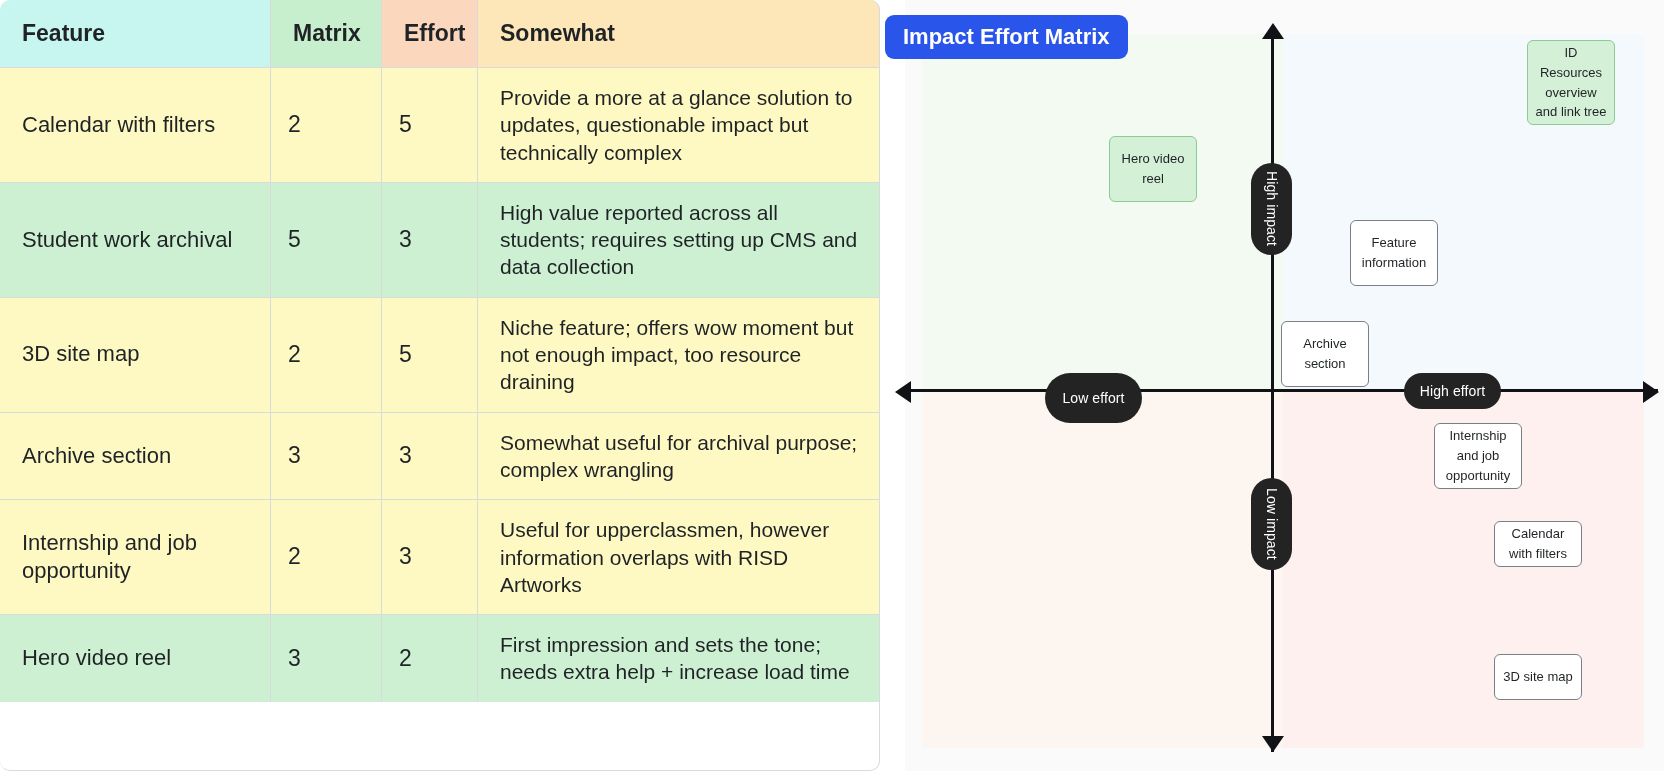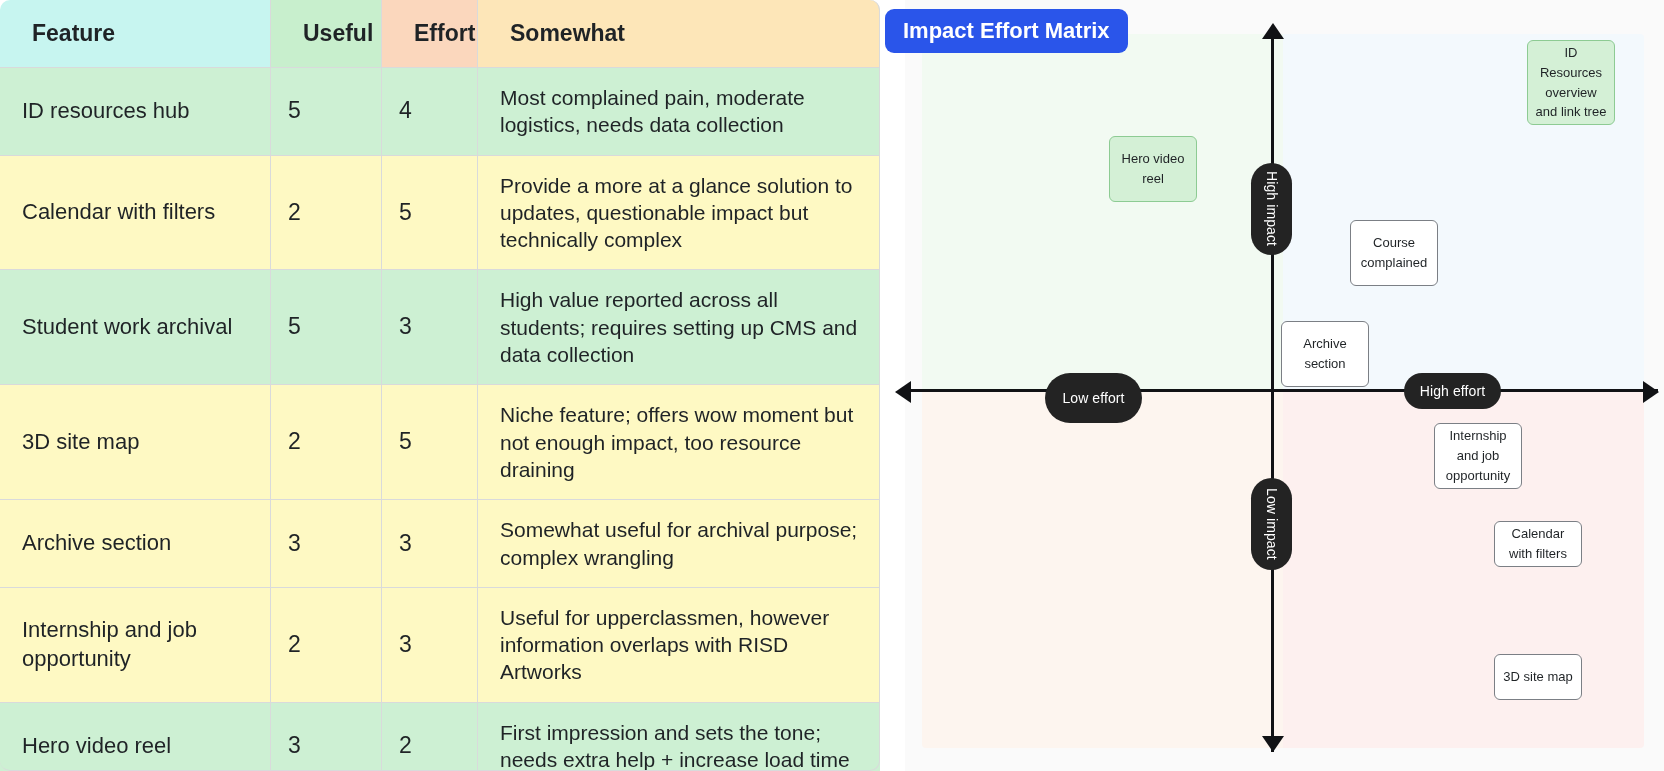--- a/index.html
+++ b/index.html
@@ -33,21 +33,21 @@
   }
   col.c-feature  { width: 271px; }
   col.c-impact   { width: 111px; }
   col.c-effort   { width: 96px; }
   col.c-rat      { width: 402px; }
 
   table.feat thead th {
     height: 68px;
     font-size: 23px;
     font-weight: 700;
-    padding: 0 32px;
+    padding: 0 22px;
     border-bottom: 1px solid #d9dadb;
   }
   th.h-feature  { background: #c7f5f0; border-top-left-radius: 10px; }
   th.h-impact   { background: #c8efcd; padding: 0 17px; }
   th.h-effort   { background: #fbd7bd; padding: 0 17px; margin-left: 24px; }
   th.h-rat      { background: #fde6b8; border-top-right-radius: 10px; }
 
   table.feat tbody td {
     font-size: 22px;
     font-weight: 400;
@@ -166,21 +166,21 @@
     width: 97px; height: 50px;
   }
   .pill-high-effort {
     left: 1404px; top: 373px;
     width: 97px; height: 36px; text-align: right;
   }
 
   
   .title-badge {
     position: absolute;
-    left: 885px; top: 9px;
+    left: 885px; top: 15px;
     height: 44px;
     padding: 0 18px;
     background: #2a55ea;
     color: #ffffff;
     border-radius: 9px;
     display: flex;
     align-items: center;
     font-size: 22px;
     font-weight: 700;
     white-space: nowrap;
@@ -219,32 +219,26 @@
     <table class="feat">
       <colgroup>
         <col class="c-feature">
           <col class="c-impact">
           <col class="c-effort">
           <col class="c-rat">
       </colgroup>
       <thead>
         <tr>
           <th class="h-feature">Feature</th>
-          <th class="h-impact">Useful</th>
+          <th class="h-impact">Matrix</th>
           <th class="h-effort">Effort</th>
           <th class="h-rat">Somewhat</th>
         </tr>
       </thead>
       <tbody>
-        <tr class="hl">
-          <td>ID resources hub</td>
-          <td class="num">5</td>
-          <td class="num">4</td>
-          <td class="rat">Most complained pain, moderate logistics, needs data collection</td>
-        </tr>
         <tr>
           <td>Calendar with filters</td>
           <td class="num">2</td>
           <td class="num">5</td>
           <td class="rat">Provide a more at a glance solution to updates, questionable impact but technically complex</td>
         </tr>
         <tr class="hl">
           <td>Student work archival</td>
           <td class="num">5</td>
           <td class="num">3</td>
@@ -301,21 +295,21 @@
   <div class="pill pill-high-impact">High impact</div>
   <div class="pill pill-low-impact">Low impact</div>
   <div class="pill pill-low-effort">Low effort</div>
   <div class="pill pill-high-effort">High effort</div>
 
   <div class="card green" style="left:1109px; top:136px; width:88px; height:66px;">Hero video reel</div>
 
 
   <div class="card green" style="left:1527px; top:40px; width:88px; height:85px;">ID Resources overview and link tree</div>
 
-  <div class="card white" style="left:1350px; top:220px; width:88px; height:66px;">Course complained</div>
+  <div class="card white" style="left:1350px; top:220px; width:88px; height:66px;">Feature information</div>
 
   <div class="card white" style="left:1281px; top:321px; width:88px; height:66px;">Archive section</div>
 
   <div class="card white" style="left:1434px; top:423px; width:88px; height:66px;">Internship and job opportunity</div>
 
   <div class="card white" style="left:1494px; top:521px; width:88px; height:46px;">Calendar with filters</div>
 
   <div class="card white" style="left:1494px; top:654px; width:88px; height:46px;">3D site map</div>
 
 </div>

